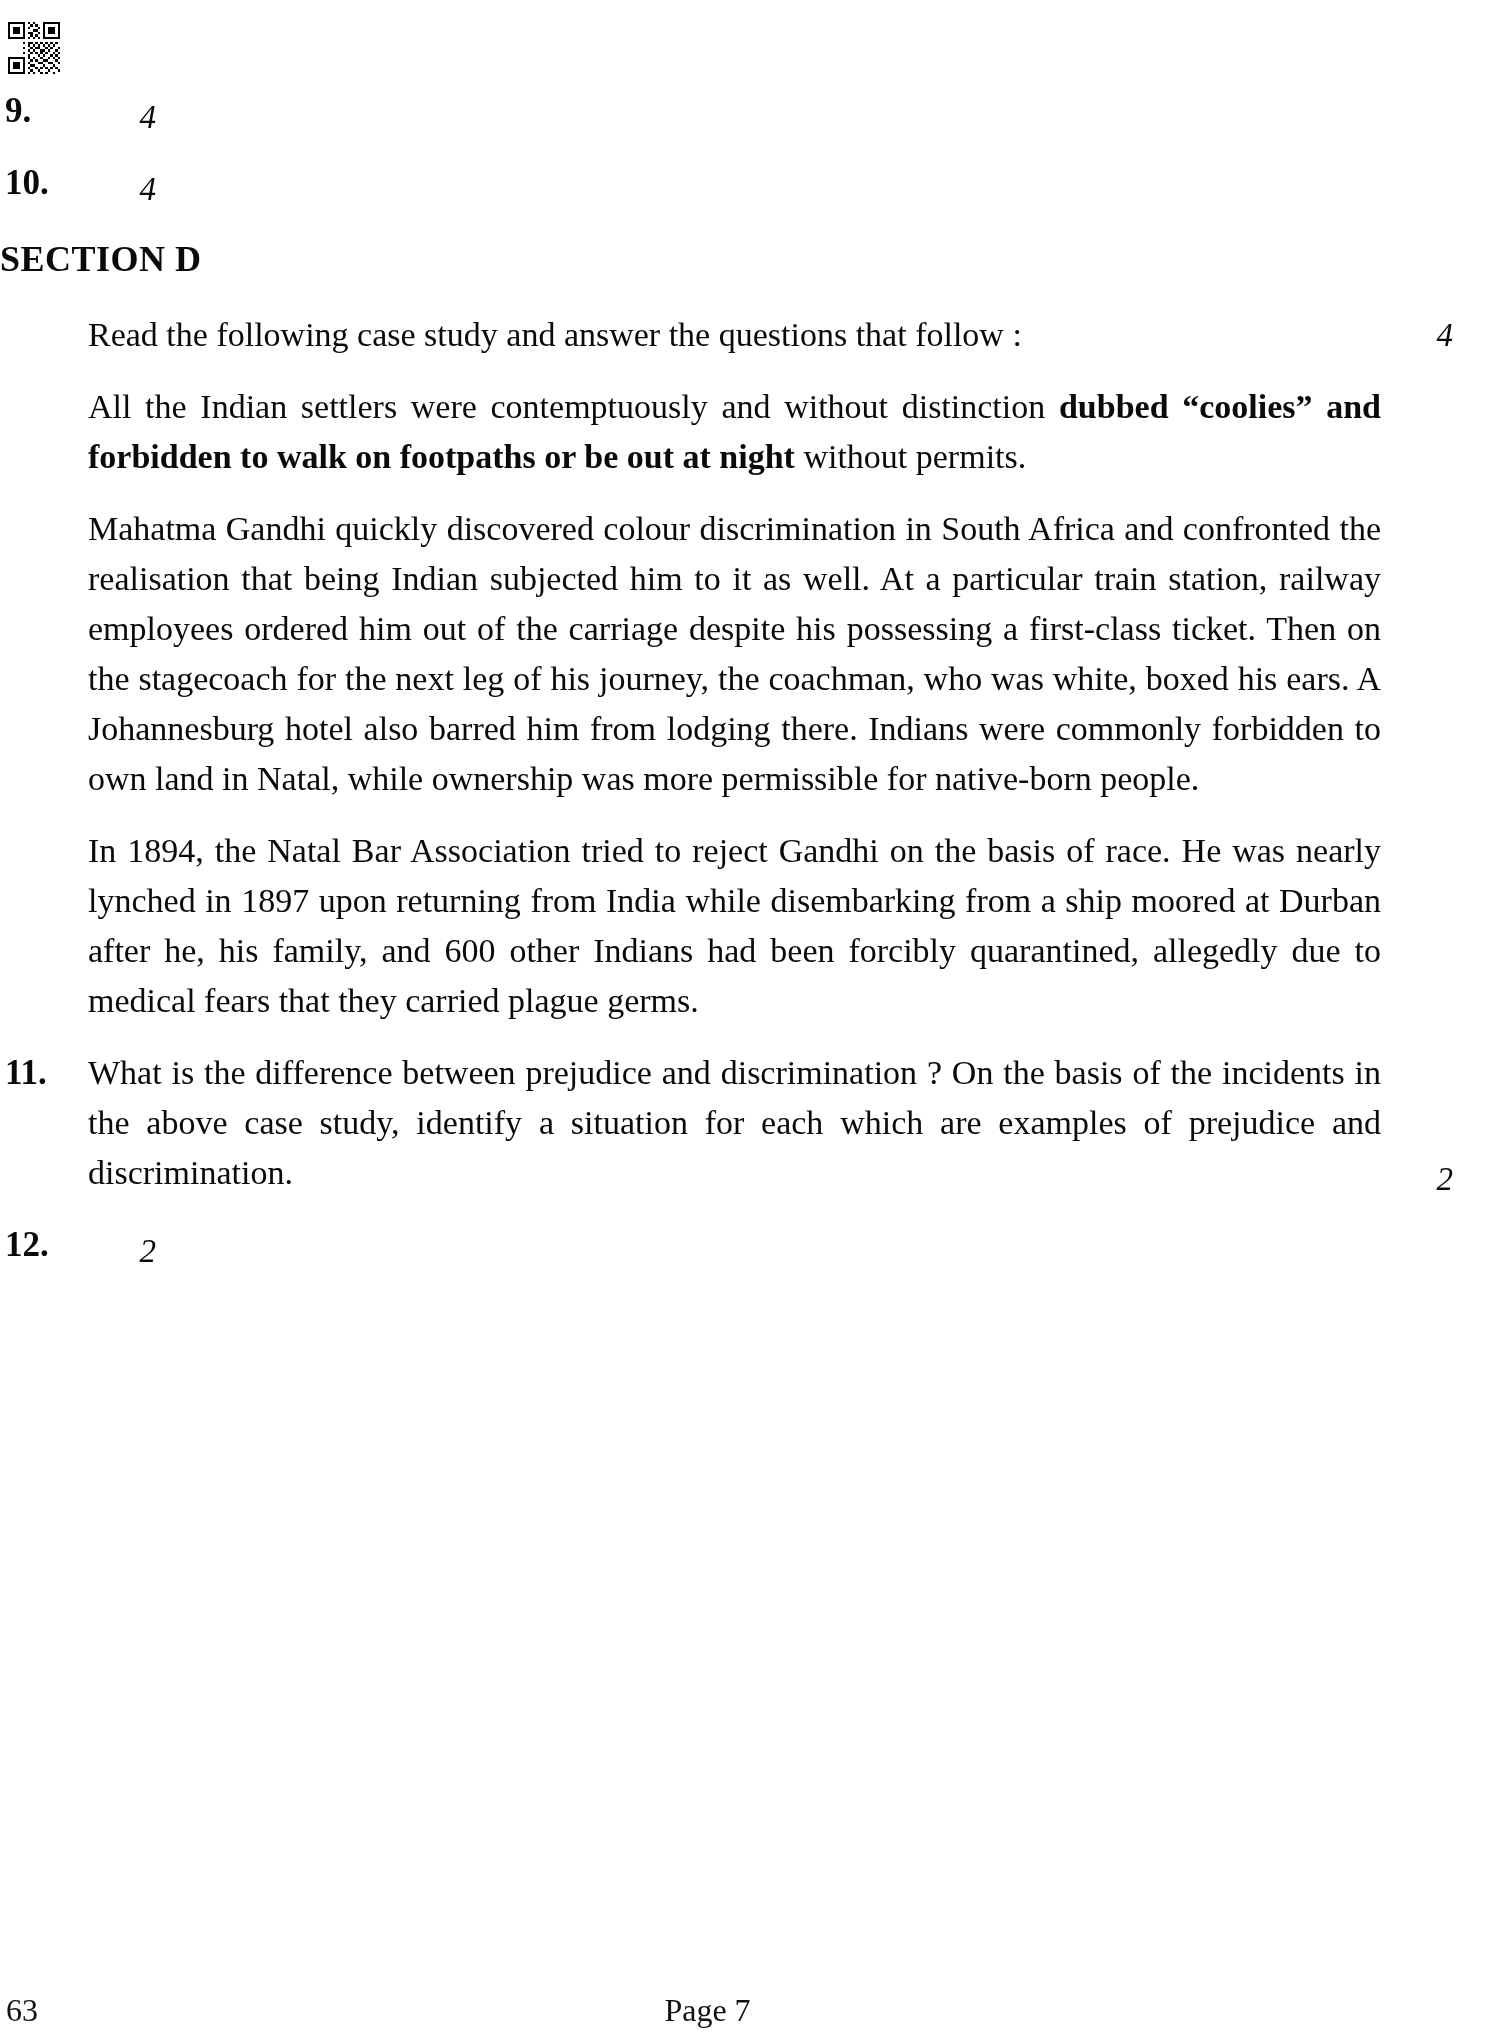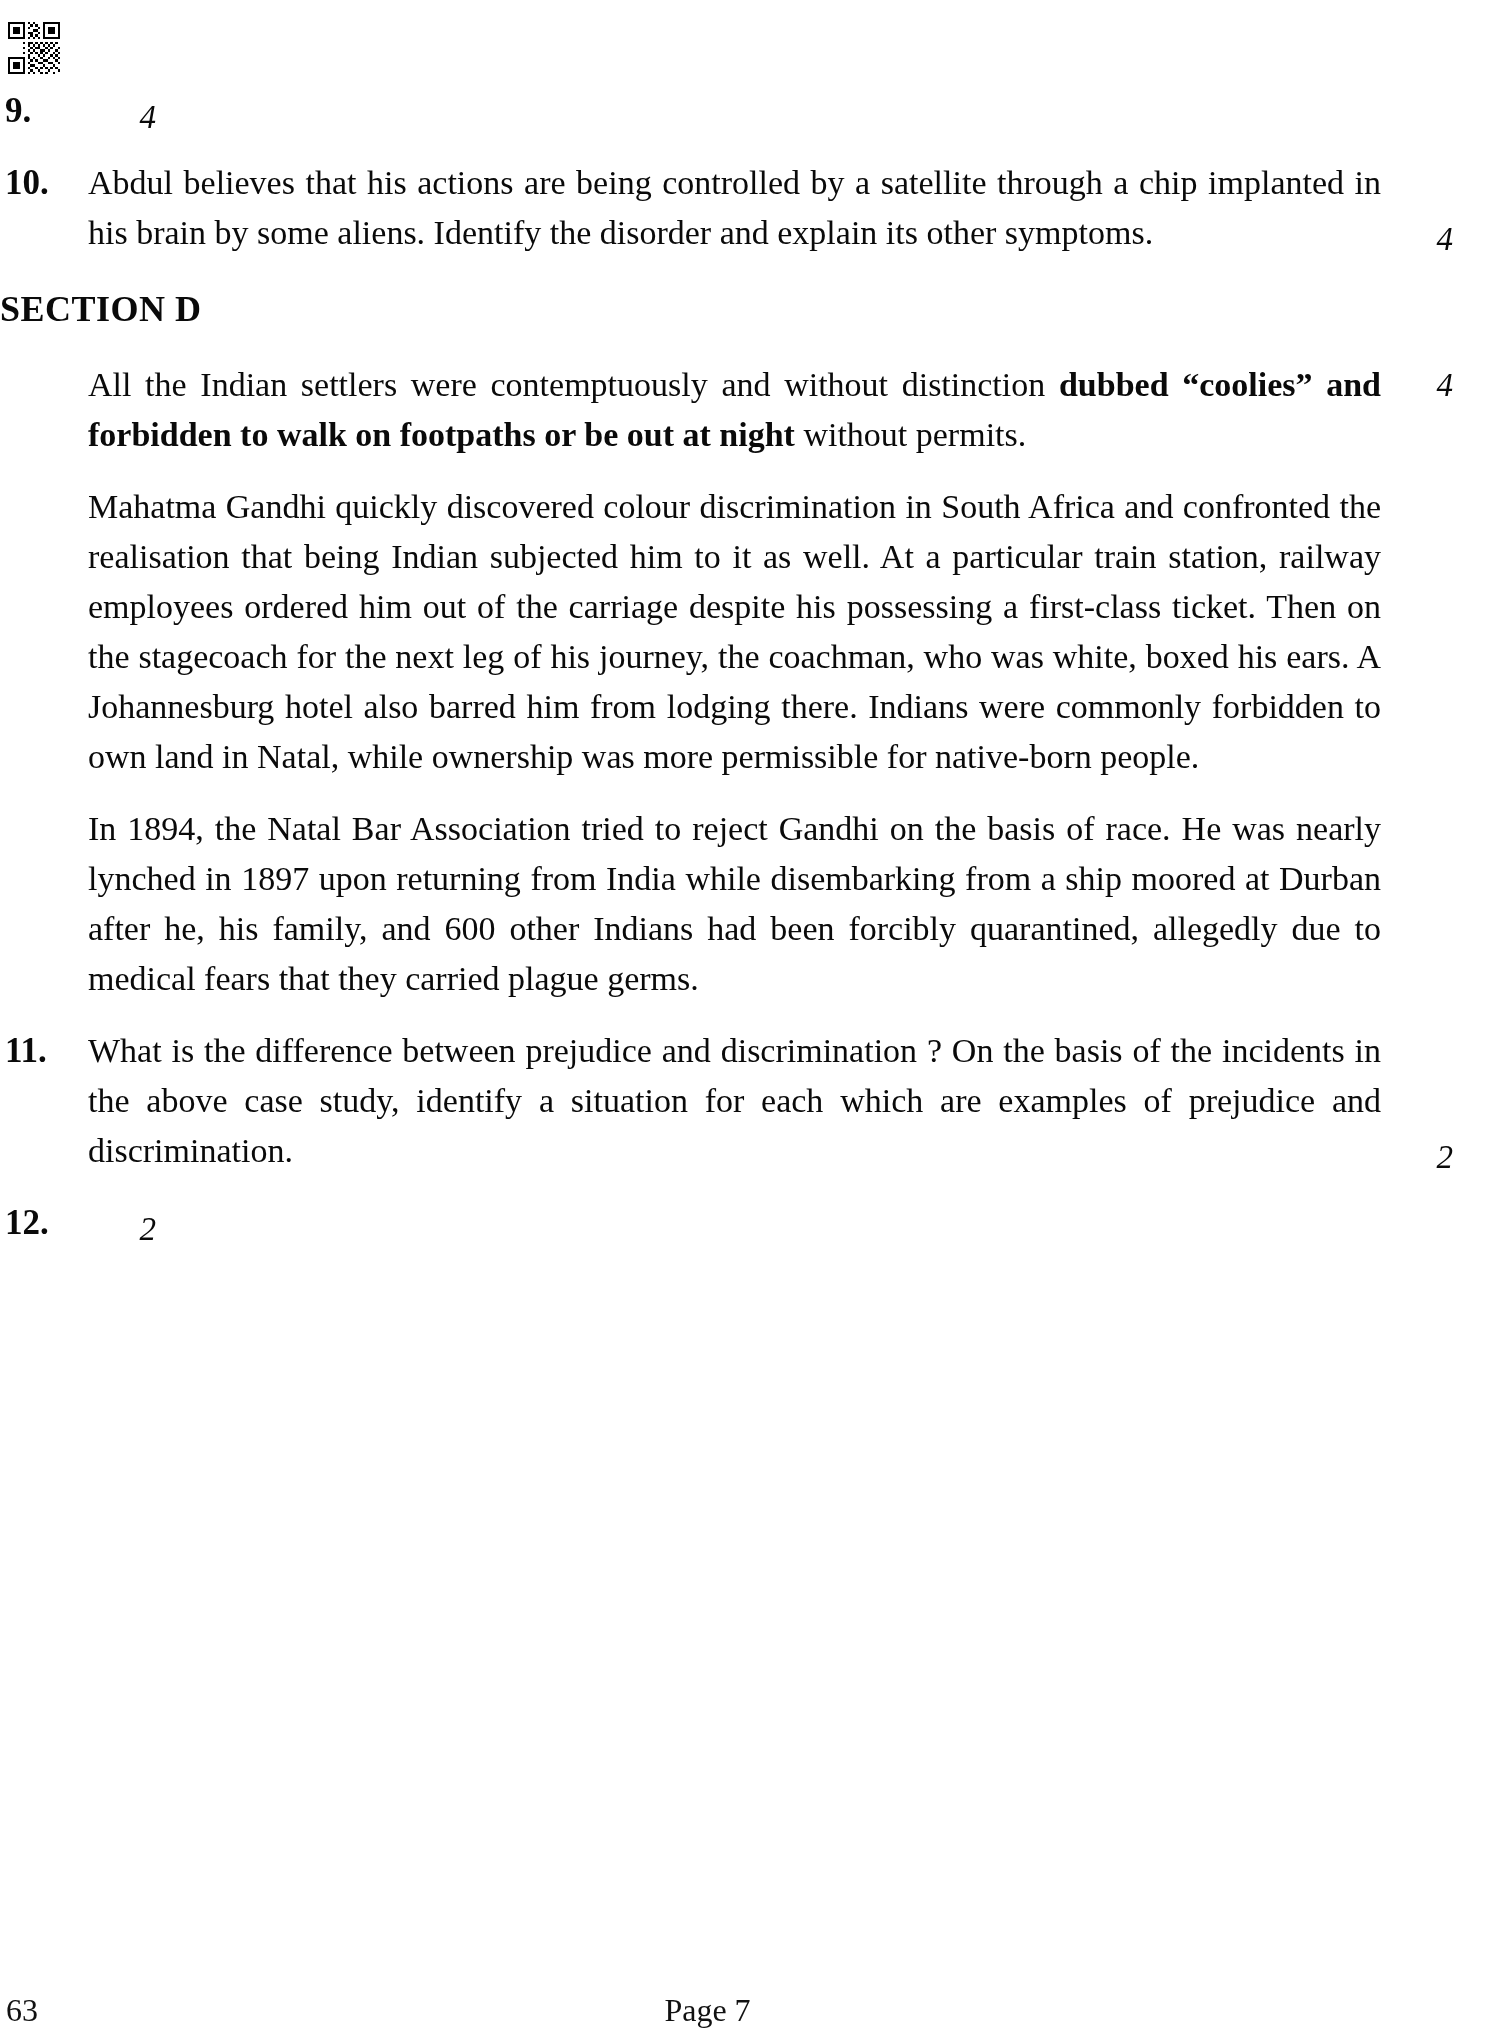--- a/index.html
+++ b/index.html
@@ -260,27 +260,27 @@
 
   <div class="content">
 
     <div class="qrow">
       <div class="qnum">9.</div>
       <div class="qmarks bottom">4</div>
     </div>
 
     <div class="qrow">
       <div class="qnum">10.</div>
-      <div class="qbody">Abdul believes that his actions are being controlled by a satellite through a chip implanted in his brain by some aliens. Identify the disorder and explain its other symptoms.</div>
       <div class="qmarks bottom">4</div>
     </div>
 
     <div class="section-head">SECTION D</div>
 
     <div class="para nojust" style="text-align:left;">
+      <span>Read the following case study and answer the questions that follow :</span>
       <span class="inline-mark">4</span>
     </div>
 
     <div class="para">
       <span>All the Indian settlers were contemptuously and without distinction </span><b>dubbed “coolies” and forbidden to walk on footpaths or be out at night</b><span> without permits.</span>
     </div>
 
     <div class="para">Mahatma Gandhi quickly discovered colour discrimination in South Africa and confronted the realisation that being Indian subjected him to it as well. At a particular train station, railway employees ordered him out of the carriage despite his possessing a first-class ticket. Then on the stagecoach for the next leg of his journey, the coachman, who was white, boxed his ears. A Johannesburg hotel also barred him from lodging there. Indians were commonly forbidden to own land in Natal, while ownership was more permissible for native-born people.</div>
 
     <div class="para">In 1894, the Natal Bar Association tried to reject Gandhi on the basis of race. He was nearly lynched in 1897 upon returning from India while disembarking from a ship moored at Durban after he, his family, and 600 other Indians had been forcibly quarantined, allegedly due to medical fears that they carried plague germs.</div>

